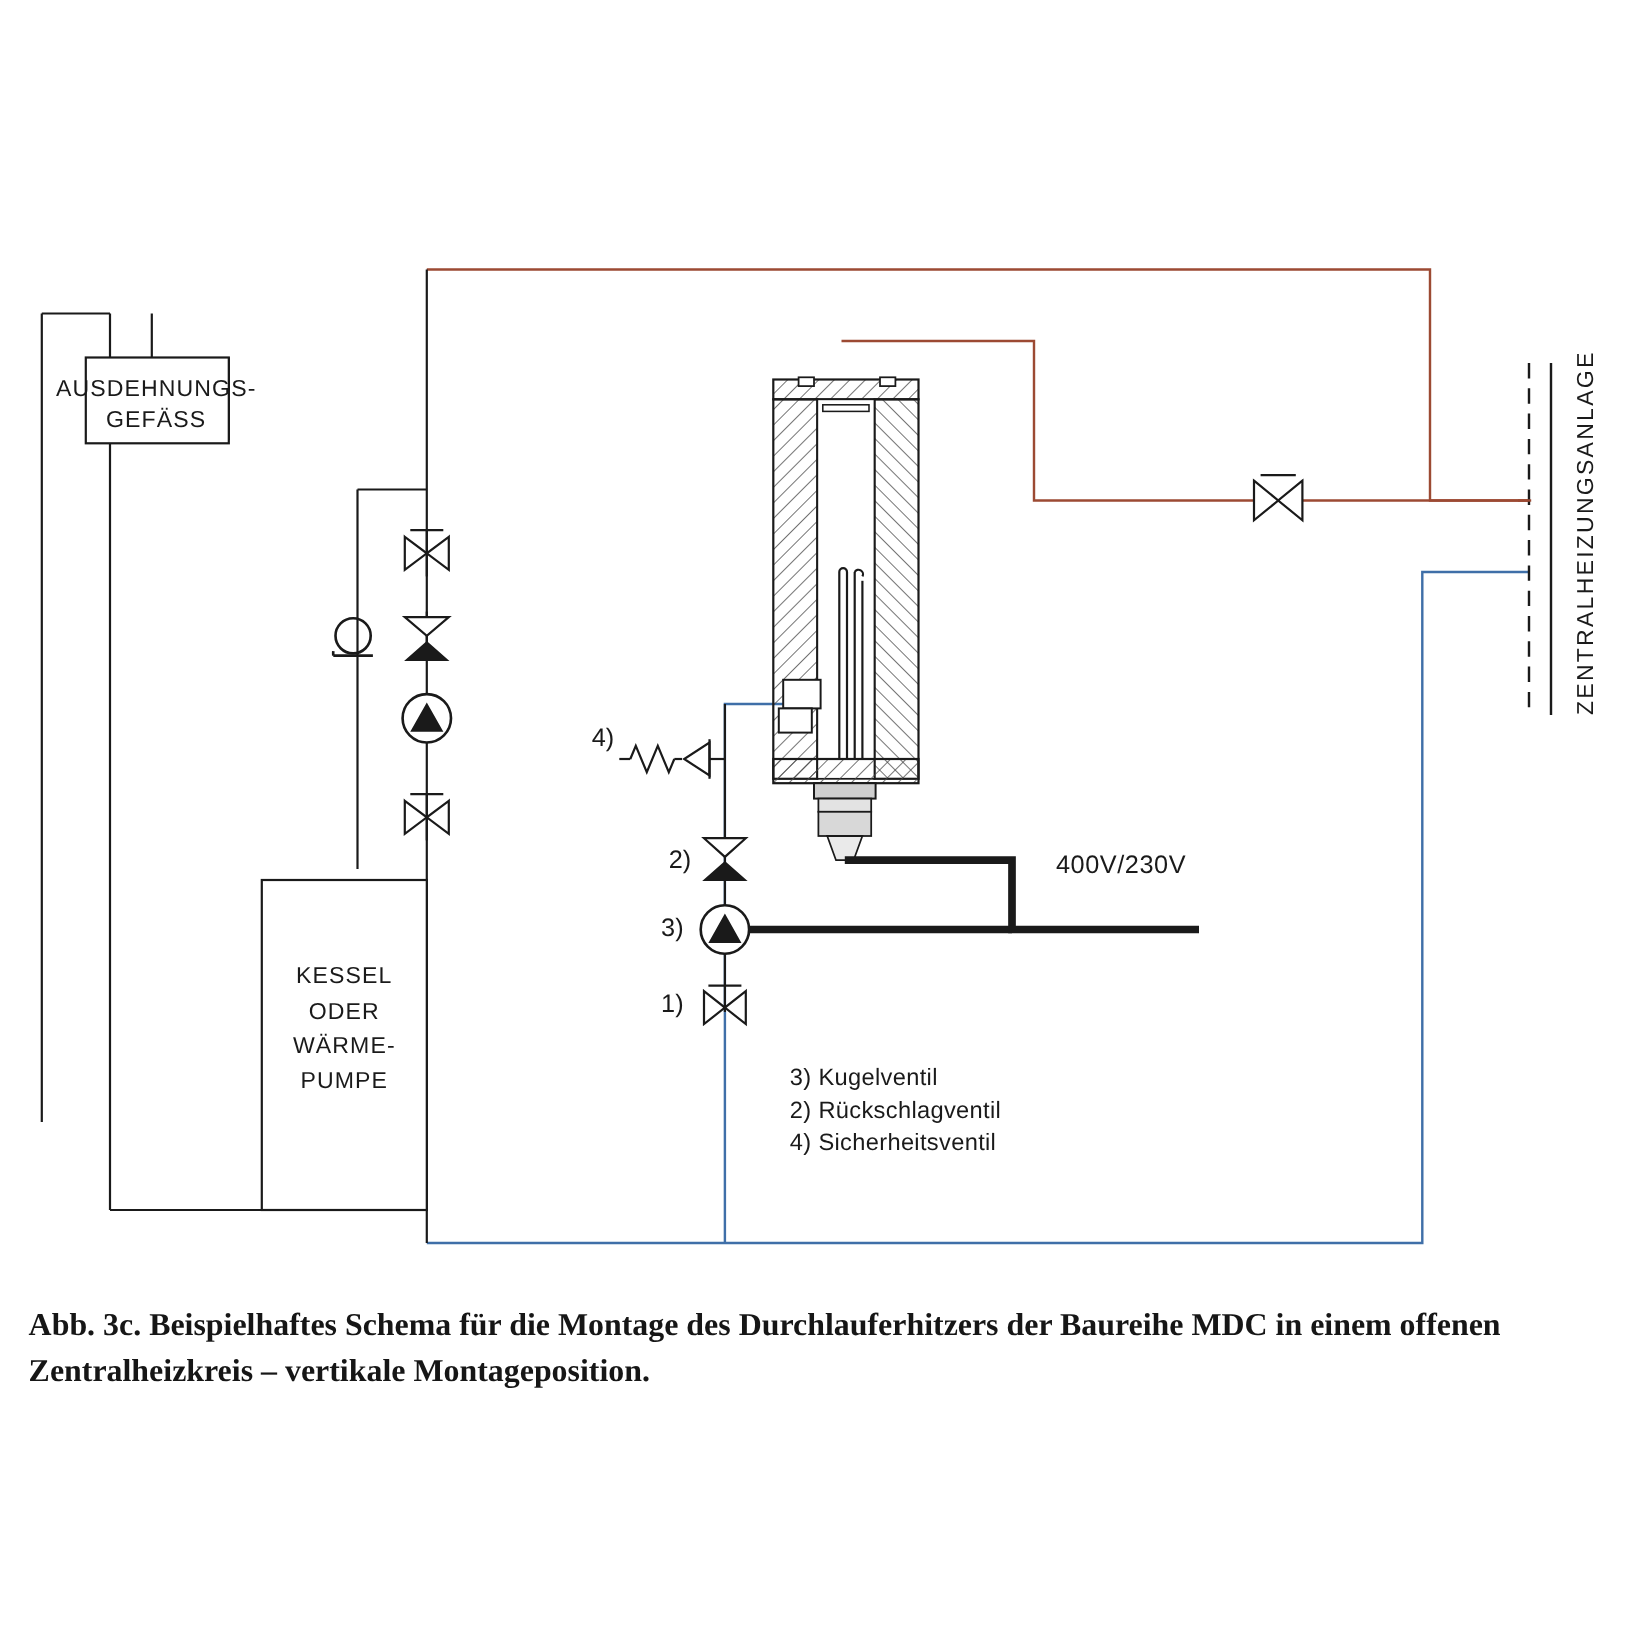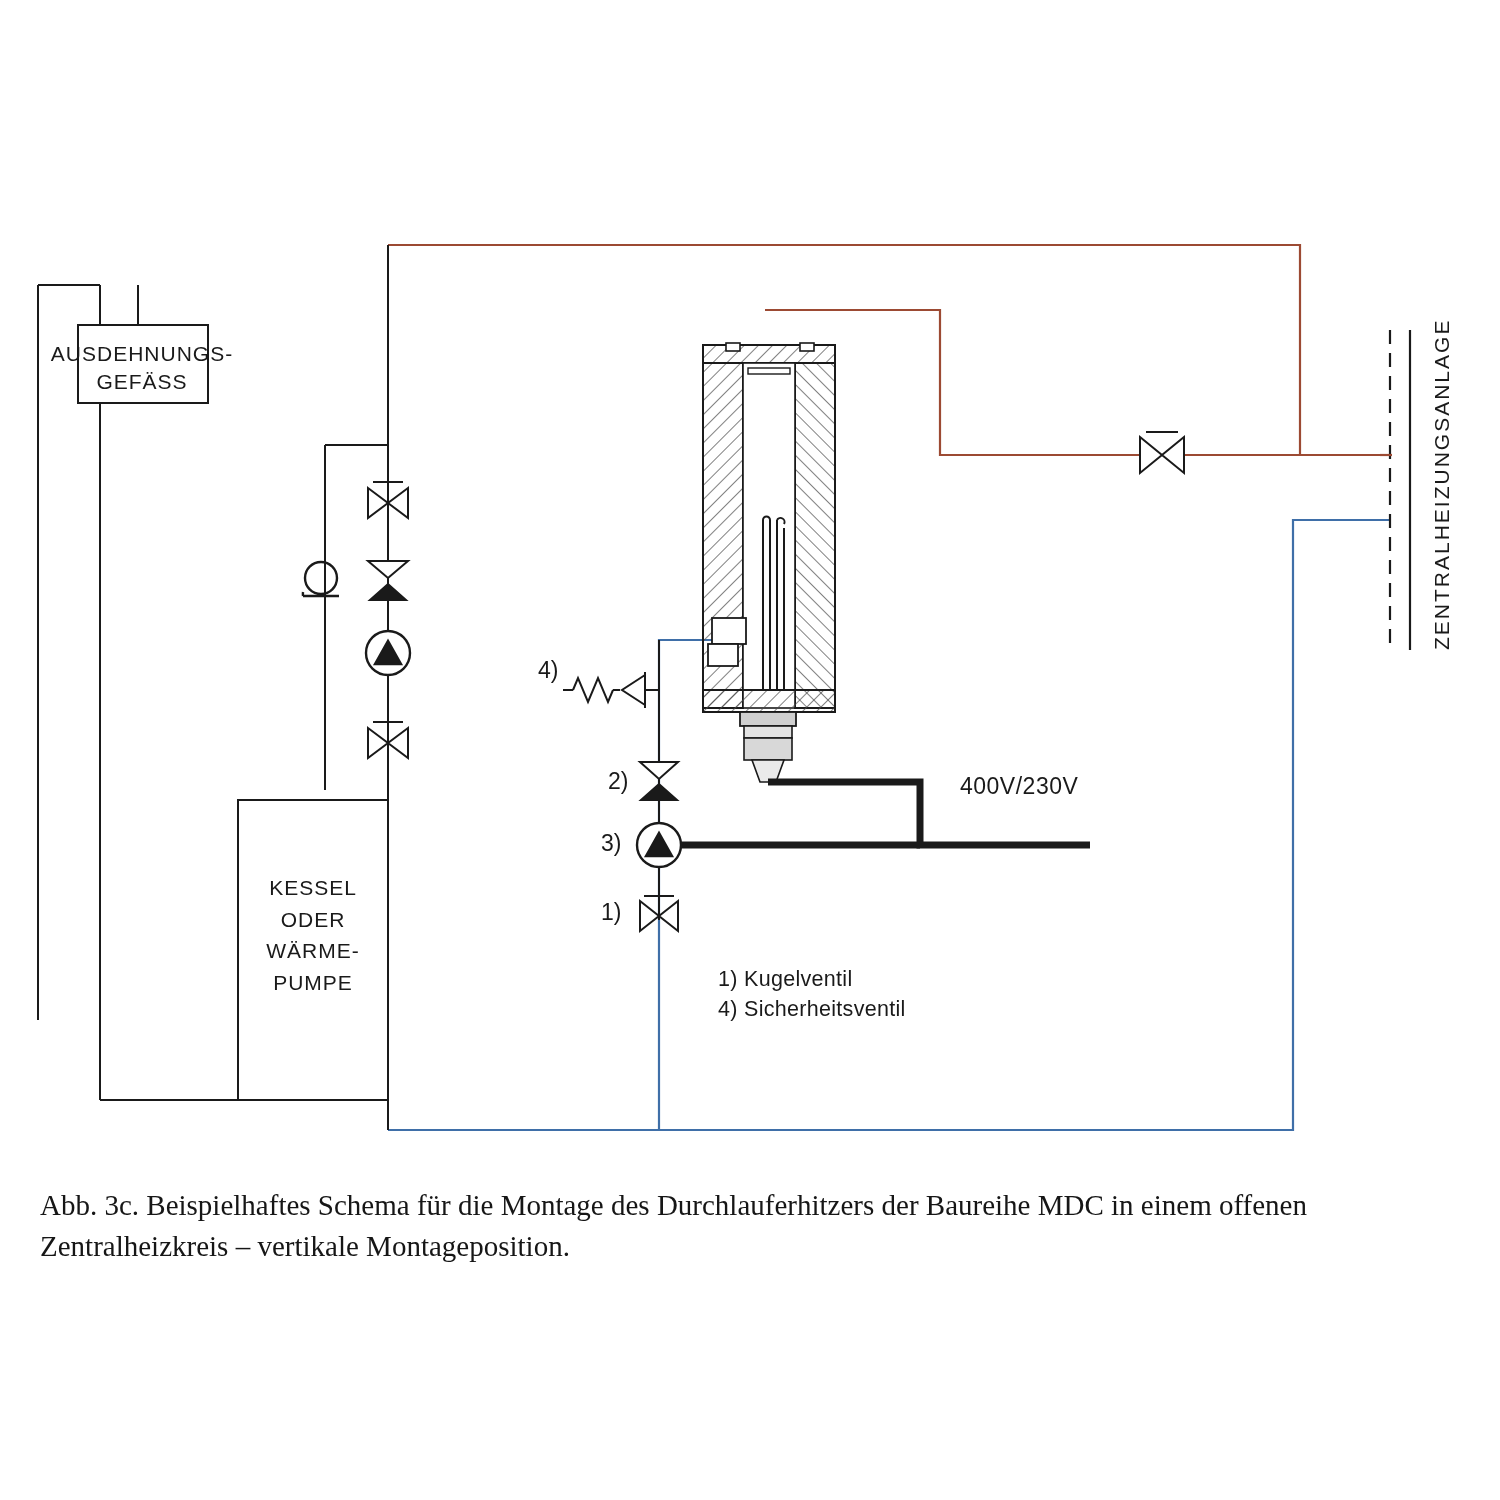--- a/index.html
+++ b/index.html
@@ -1,21 +1,21 @@
 <!DOCTYPE html>
 <html><head>
 <meta charset="utf-8">
 <style>
   html,body{margin:0;padding:0;background:#ffffff;}
   body{width:1500px;height:1500px;font-family:"Liberation Sans",sans-serif;color:#1a1a1a;position:relative;overflow:hidden;}
   #sheet{position:absolute;left:0;top:0;width:1500px;height:1500px;border-radius:21px;}
   svg#schematic{position:absolute;left:0;top:0;width:1500px;height:1500px;}
   .lbl{position:absolute;font-family:"Liberation Sans",sans-serif;color:#1a1a1a;white-space:pre;}
-  .caption{position:absolute;left:40px;top:1185px;width:1450px;
-           font-family:"Liberation Serif",serif;font-size:29px;line-height:1.42;color:#161616;}
+  .caption{position:absolute;left:26px;top:1185px;width:1450px;
+           font-family:"Liberation Serif",serif;font-size:29px;line-height:1.42;color:#161616;font-weight:bold;}
   .vert{transform-origin:0 0;}
   .bold{font-weight:normal;}
 </style>
 </head>
 <body>
 
 <div id="sheet">
 
   <svg id="schematic" viewBox="0 0 1500 1500">
     <defs>
@@ -169,19 +169,20 @@
   <div class="lbl vert" style="left:1430px;top:650px;font-size:21px;letter-spacing:2px;transform:rotate(-90deg);">ZENTRALHEIZUNGSANLAGE</div>
 
   <div class="lbl bold" style="left:960px;top:773px;font-size:23px;letter-spacing:0.5px;">400V/230V</div>
 
   <div class="lbl" style="left:538px;top:657px;font-size:23px;">4)</div>
   <div class="lbl" style="left:608px;top:768px;font-size:23px;">2)</div>
   <div class="lbl" style="left:601px;top:830px;font-size:23px;">3)</div>
   <div class="lbl" style="left:601px;top:899px;font-size:23px;">1)</div>
 
   <div style="position:absolute;left:718px;top:965px;font-size:21.5px;line-height:1.38;letter-spacing:0.3px;">
-    <div>1) Kugelventil</div>
+    <div>3) Kugelventil</div>
+    <div>2) Rückschlagventil</div>
     <div>4) Sicherheitsventil</div>
   </div>
 
   <div class="caption">Abb. 3c. Beispielhaftes Schema für die Montage des Durchlauferhitzers der Baureihe MDC in einem offenen Zentralheizkreis – vertikale Montageposition.</div>
 
 </div>
 
 </body></html>

